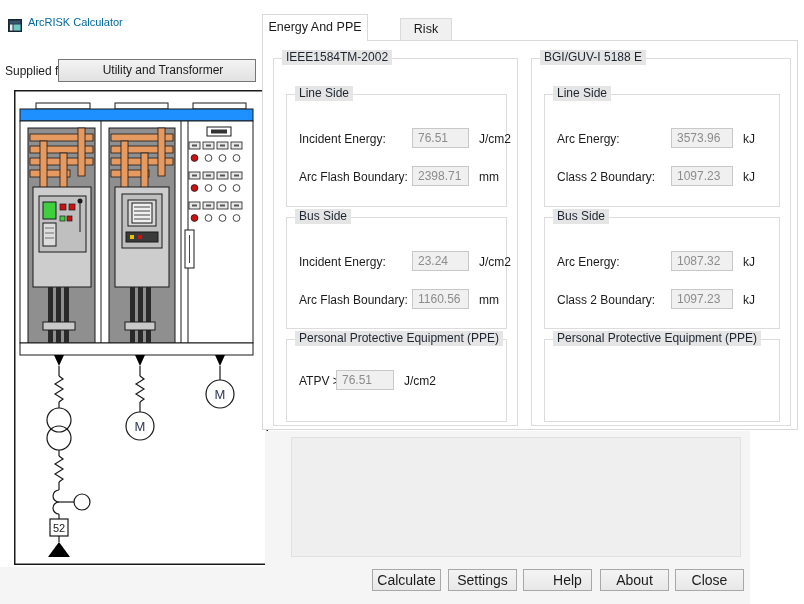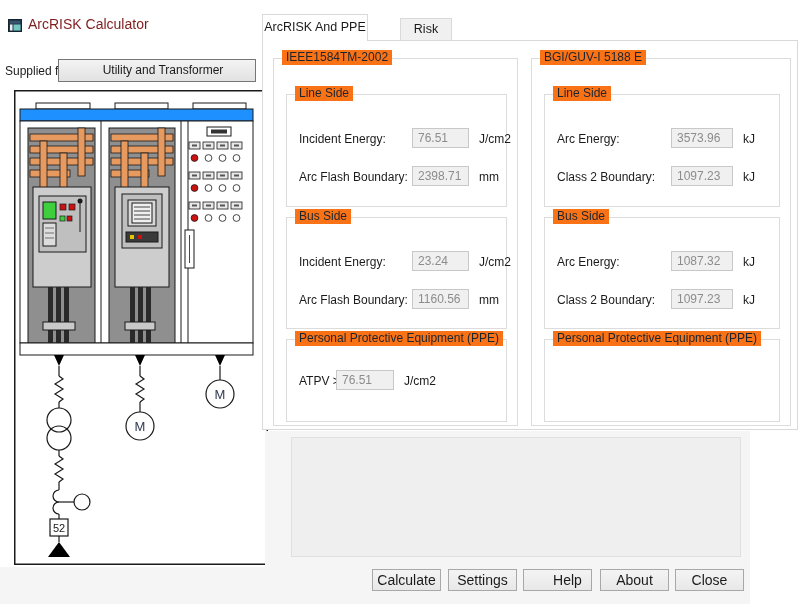--- a/index.html
+++ b/index.html
@@ -5,21 +5,21 @@
   html,body{margin:0;padding:0;}
   body{
     width:804px;height:604px;position:relative;overflow:hidden;
     background:#ffffff;
     font-family:"Liberation Sans","DejaVu Sans",sans-serif;
     font-size:12px;color:#1b1b1b;
     -webkit-font-smoothing:antialiased;
   }
   .abs{position:absolute;}
   
-  .win-title{left:28px;top:16px;font-size:14px;color:#7f1d1d;}
+  .win-title{left:28px;top:16px;font-size:11px;color:#0369a1;}
   
   .supply-label{left:5px;top:64px;}
   .combo{
     left:58px;top:59px;width:198px;height:23px;box-sizing:border-box;
     background:linear-gradient(#f3f3f3,#e2e2e2);
     border:1px solid #767676;line-height:21px;padding-left:12px;
     color:#1a1a1a;white-space:nowrap;overflow:hidden;text-align:center;
   }
   
   .tab{box-sizing:border-box;text-align:center;font-size:12.5px;color:#1a1a1a;}
@@ -31,21 +31,21 @@
     left:368px;top:18px;width:52px;height:22px;line-height:21px;
     background:#f0f0f0;border:1px solid #d9d9d9;border-bottom:none;z-index:1;margin-left:32px;
   }
   .tab-page{
     left:262px;top:40px;width:536px;height:390px;box-sizing:border-box;
     background:#ffffff;border:1px solid #d9d9d9;z-index:2;
   }
   
   .groupbox{position:absolute;border:1px solid #dcdcdc;box-sizing:border-box;}
   .gb-title{
-    position:absolute;top:-9px;left:8px;background:#f97316;padding:0 4px;
+    position:absolute;top:-9px;left:8px;background:#e5e5e5;padding:0 4px;
     font-size:12px;color:#1c2430;white-space:nowrap;line-height:15px;
   }
   
   .frow{position:absolute;left:0;right:0;height:22px;}
   .flabel{position:absolute;left:12px;top:0;line-height:22px;color:#1b1b1b;white-space:nowrap;}
   .fvalue{
     position:absolute;top:0;height:20px;box-sizing:border-box;
     background:#f0f0f0;border:1px solid #c8c8c8;color:#8c8c8c;
     font-size:12px;padding:0 5px;font-family:inherit;
   }
@@ -267,21 +267,21 @@
     <path d="M206,276 V290"></path>
     <circle cx="206" cy="304" r="14" fill="#ffffff"></circle>
   </g>
   <text x="206" y="309" text-anchor="middle" font-size="13" fill="#2f3a55">M</text>
 </svg>
 
 <div class="abs gray-right"></div>
 <div class="abs gray-left"></div>
 <div class="abs results-placeholder"></div>
 
-<div class="abs tab active">ArcRISK And PPE</div>
+<div class="abs tab active">Energy And PPE</div>
 <div class="abs tab inactive">Risk</div>
 <div class="abs tab-page">
 
   <div class="groupbox" style="left:10px;top:17px;width:245px;height:368px;">
     <span class="gb-title">IEEE1584TM-2002</span>
 
     <div class="groupbox ieee-col" style="left:12px;top:35px;width:221px;height:113px;">
       <span class="gb-title">Line Side</span>
       <div class="frow r1">
         <span class="flabel">Incident Energy:</span>

